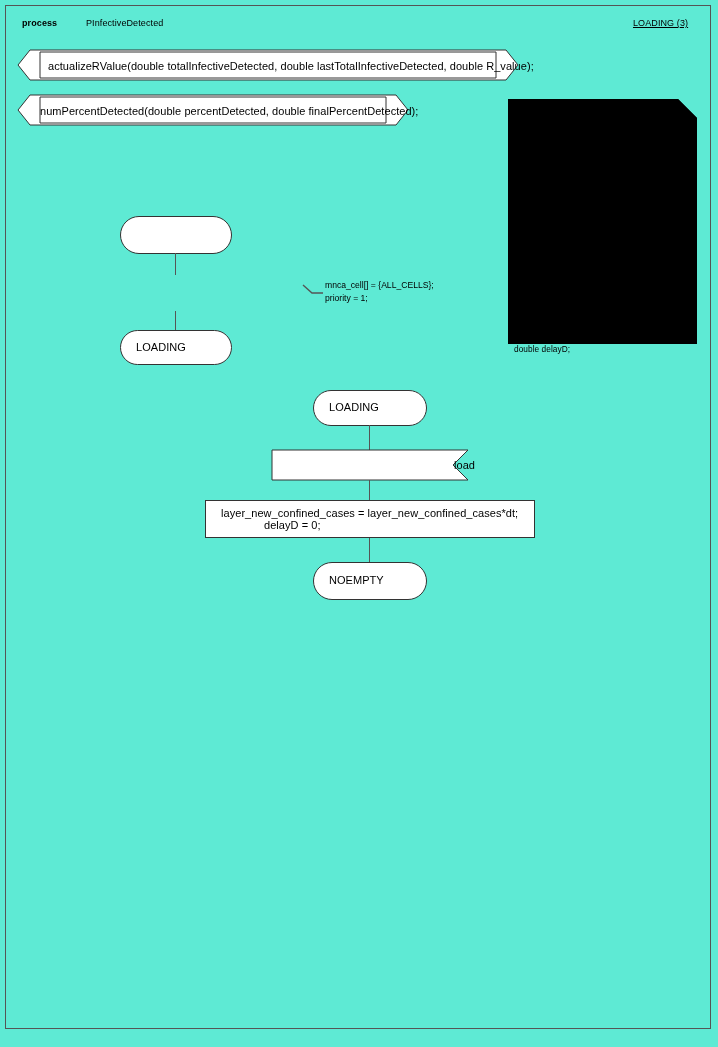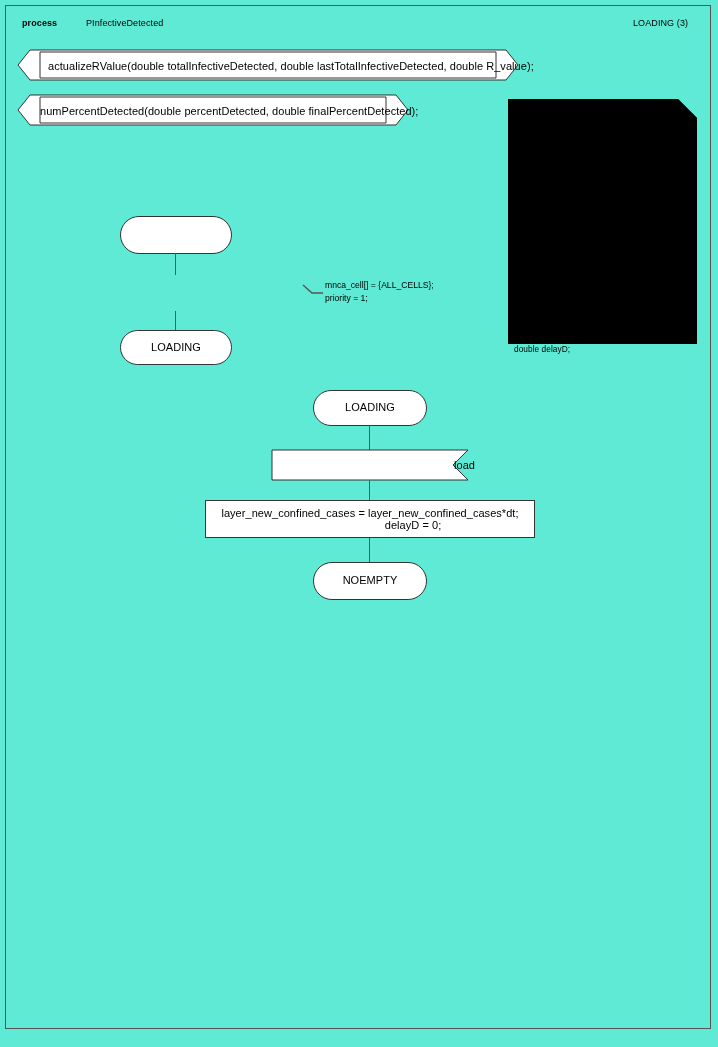--- a/index.html
+++ b/index.html
@@ -37,21 +37,21 @@
     letter-spacing: 0.1px;
   }
   #hdr-process {
     left: 22px; top: 18px;
     font-weight: bold;
   }
   #hdr-name {
     left: 86px; top: 18px;
   }
   #hdr-state {
-    left: 633px; top: 18px;
+    left: 633px; top: 18px; text-decoration: underline;
   }
 
   
   .blk { position: absolute; }
   .blk svg { display: block; overflow: visible; }
   .blk svg .ln {
     fill: #ffffff;
     stroke: #333333;
     stroke-width: 1;
   }
@@ -64,22 +64,22 @@
   
   .lbl {
     position: absolute;
     font-size: 11px;
     white-space: nowrap;
     line-height: 11px;
     letter-spacing: 0.05px;
   }
   .lbl.ctr {
     width: 100%;
-    text-align: center;
-    left: 0;
+    text-align: left;
+    left: 16px;
   }
 
   
   #dcl {
     position: absolute;
     left: 508px;
     top: 99px;
     width: 220px;
     height: 245px;
   }

